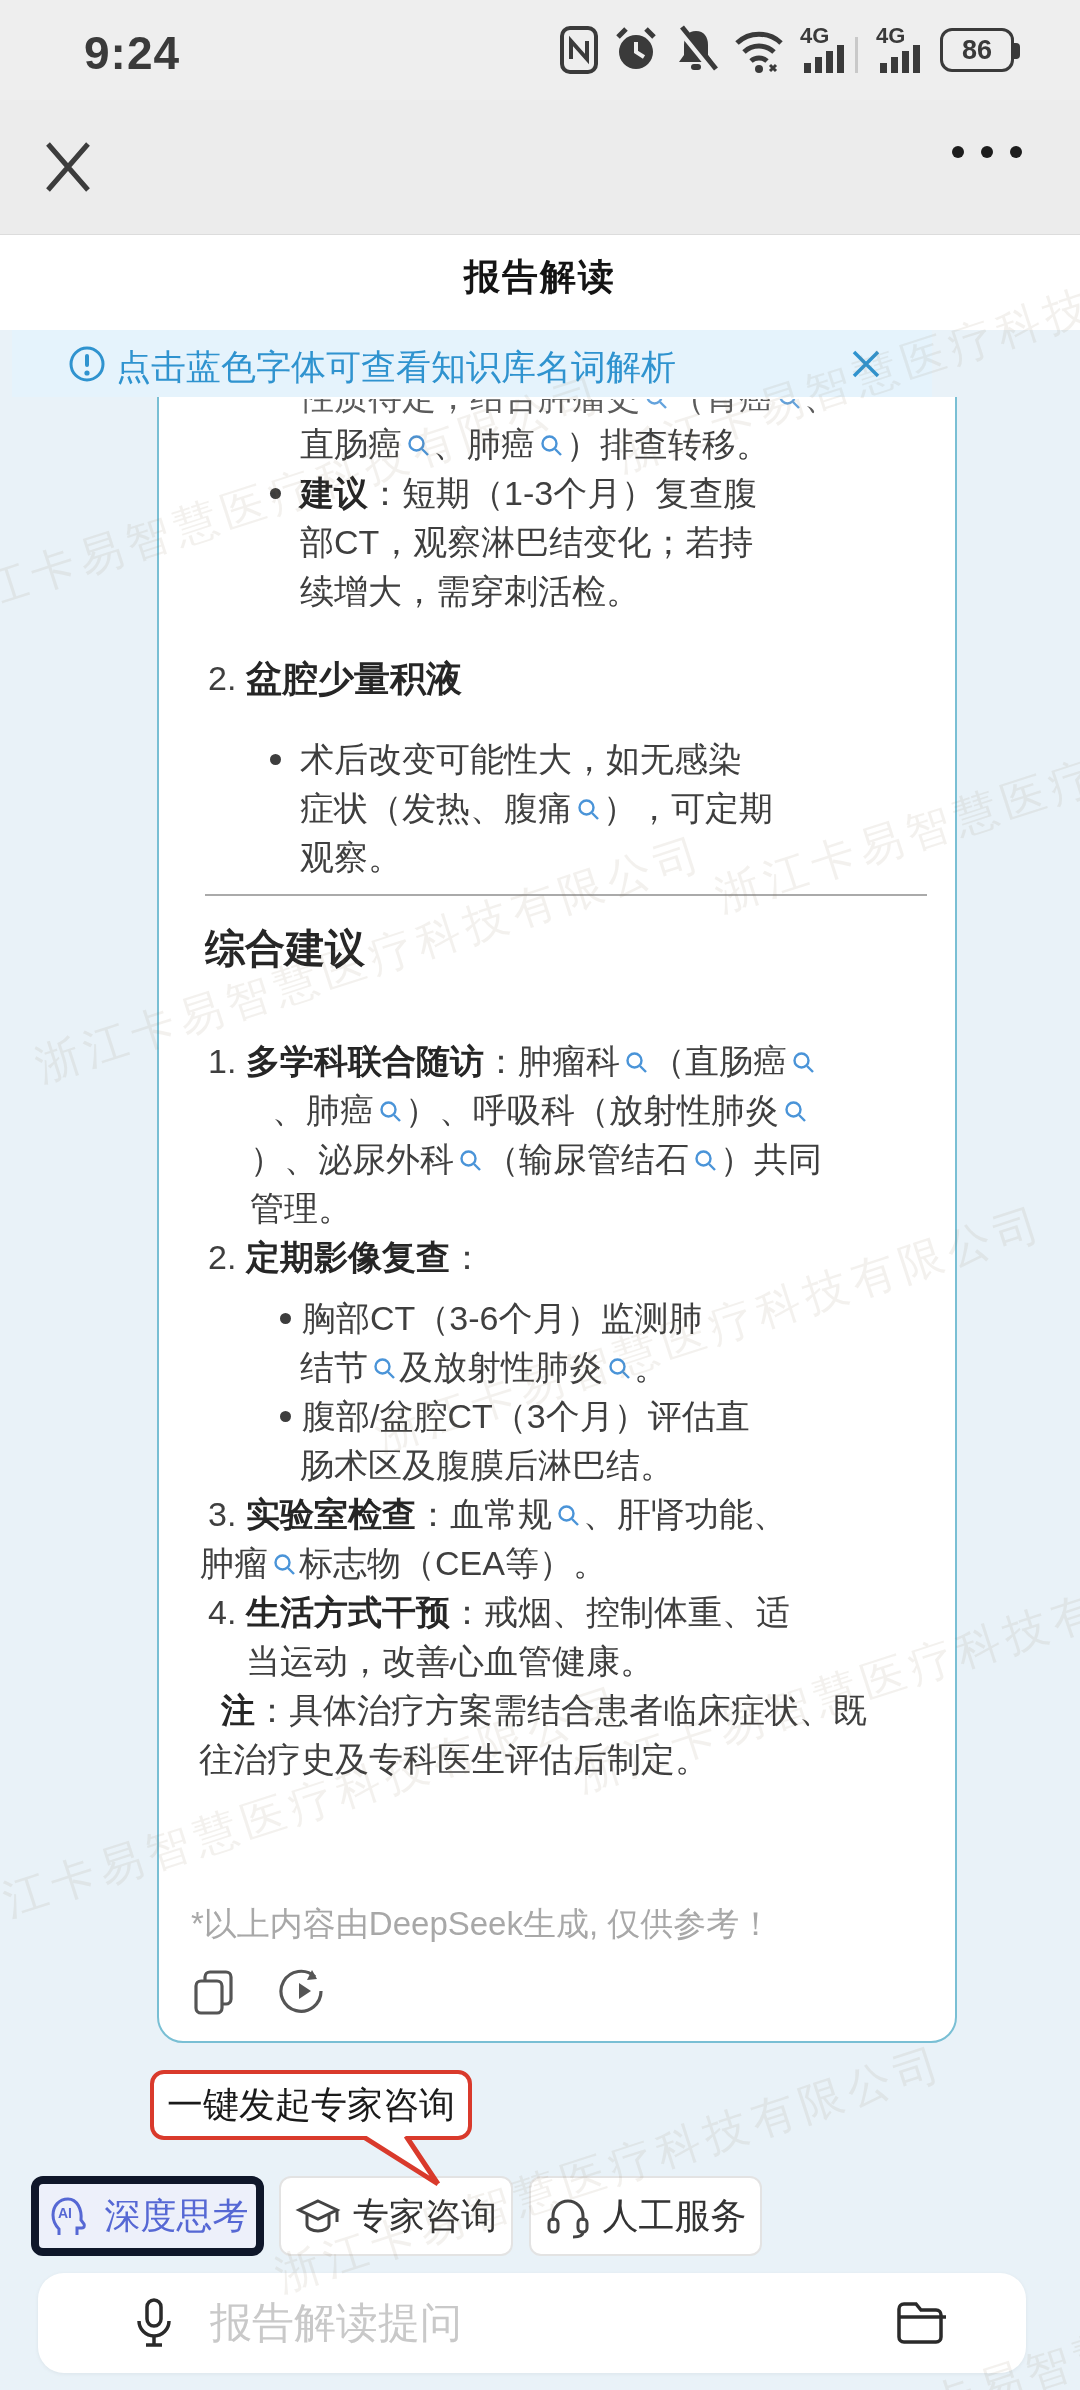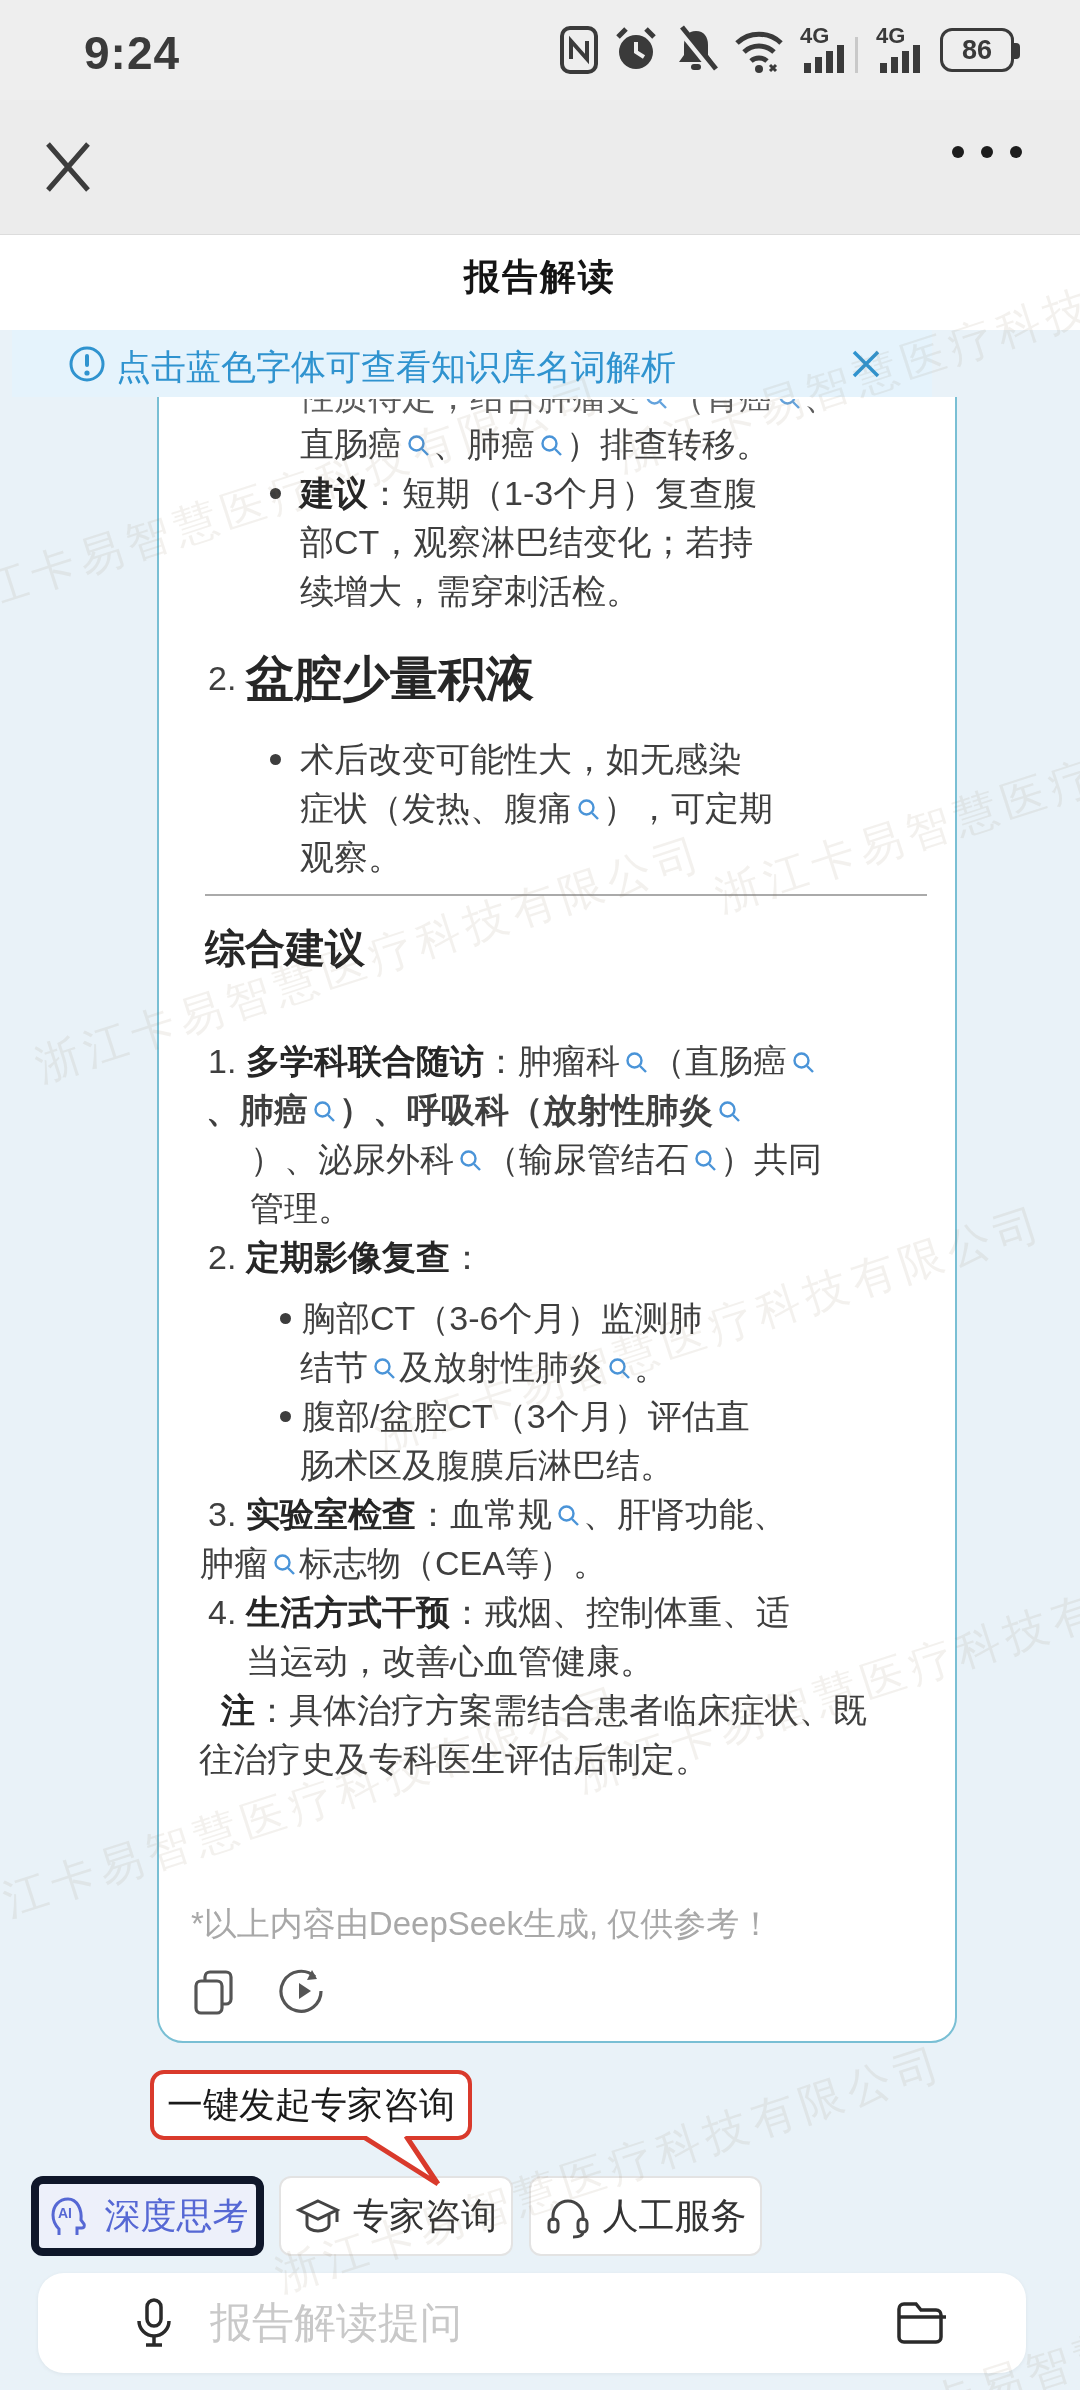--- a/index.html
+++ b/index.html
@@ -41,21 +41,21 @@
   .blk{position:relative;}
   .line{position:relative;height:49px;line-height:49px;white-space:nowrap;}
   .clipblk{height:21px;overflow:hidden;}
   .clipblk .line{margin-top:-26px;opacity:.85;}
   .marker{position:absolute;top:0;line-height:49px;color:#3f3f3f;}
   .dot{position:absolute;width:11px;height:11px;border-radius:50%;background:#3d3d3d;top:19px;}
   .b{font-weight:700;color:#262626;}
   .lnk{color:#404040;cursor:pointer;}
   .mag{display:inline-block;vertical-align:-2px;margin-left:5px;margin-right:2px;}
   .h1t{font-size:40px;font-weight:700;color:#222;line-height:56px;}
-  .h2t{font-size:48px;font-weight:700;color:#222;}
+  .h2t{font-size:36px;font-weight:700;color:#222;}
   .hr{height:2px;background:#aaaaaa;margin-left:46px;margin-right:28px;}
   .disc{font-size:33px;color:#a8a8a8;line-height:40px;padding-left:32px;}
   .ricons{display:flex;gap:38px;padding-left:30px;align-items:center;}
   .ricons span{cursor:pointer;display:block;}
 
   
   .tip{position:absolute;left:150px;top:1673px;z-index:5;}
   .tipbox{width:322px;height:70px;background:#fff;border:4px solid #d93a2c;border-radius:14px;
           display:flex;align-items:center;justify-content:center;font-size:36px;color:#1a1a1a;}
   .tiparrow{position:absolute;left:200px;top:66px;}
@@ -225,21 +225,21 @@
           </div>
           <div class="blk" style="margin-top: 68px;">
             <span class="marker" style="left: 49px;">1.</span>
             <div class="line" style="padding-left: 87px;"><span class="b">多学科联合随访</span><span>：</span><span class="lnk">肿瘤科</span><svg class="mag" width="24" height="24" viewBox="0 0 24 24">
                 <circle cx="9.5" cy="9.5" r="7" fill="none" stroke="#4a94d8" stroke-width="2.4"></circle>
                 <path d="M15 15 L21 21" stroke="#4a94d8" stroke-width="2.4"></path>
               </svg><span>（</span><span class="lnk">直肠癌</span><svg class="mag" width="24" height="24" viewBox="0 0 24 24">
                 <circle cx="9.5" cy="9.5" r="7" fill="none" stroke="#4a94d8" stroke-width="2.4"></circle>
                 <path d="M15 15 L21 21" stroke="#4a94d8" stroke-width="2.4"></path>
               </svg></div>
-            <div class="line" style="padding-left: 47px; font-weight: bold;"><span>、</span><span class="lnk">肺癌</span><svg class="mag" width="24" height="24" viewBox="0 0 24 24">
+            <div class="line" style="padding-left: 113px;"><span>、</span><span class="lnk">肺癌</span><svg class="mag" width="24" height="24" viewBox="0 0 24 24">
                 <circle cx="9.5" cy="9.5" r="7" fill="none" stroke="#4a94d8" stroke-width="2.4"></circle>
                 <path d="M15 15 L21 21" stroke="#4a94d8" stroke-width="2.4"></path>
               </svg><span>）、呼吸科（放射性</span><span class="lnk">肺炎</span><svg class="mag" width="24" height="24" viewBox="0 0 24 24">
                 <circle cx="9.5" cy="9.5" r="7" fill="none" stroke="#4a94d8" stroke-width="2.4"></circle>
                 <path d="M15 15 L21 21" stroke="#4a94d8" stroke-width="2.4"></path>
               </svg></div>
             <div class="line" style="padding-left: 91px;"><span>）、</span><span class="lnk">泌尿外科</span><svg class="mag" width="24" height="24" viewBox="0 0 24 24">
                 <circle cx="9.5" cy="9.5" r="7" fill="none" stroke="#4a94d8" stroke-width="2.4"></circle>
                 <path d="M15 15 L21 21" stroke="#4a94d8" stroke-width="2.4"></path>
               </svg><span>（输尿管</span><span class="lnk">结石</span><svg class="mag" width="24" height="24" viewBox="0 0 24 24">

